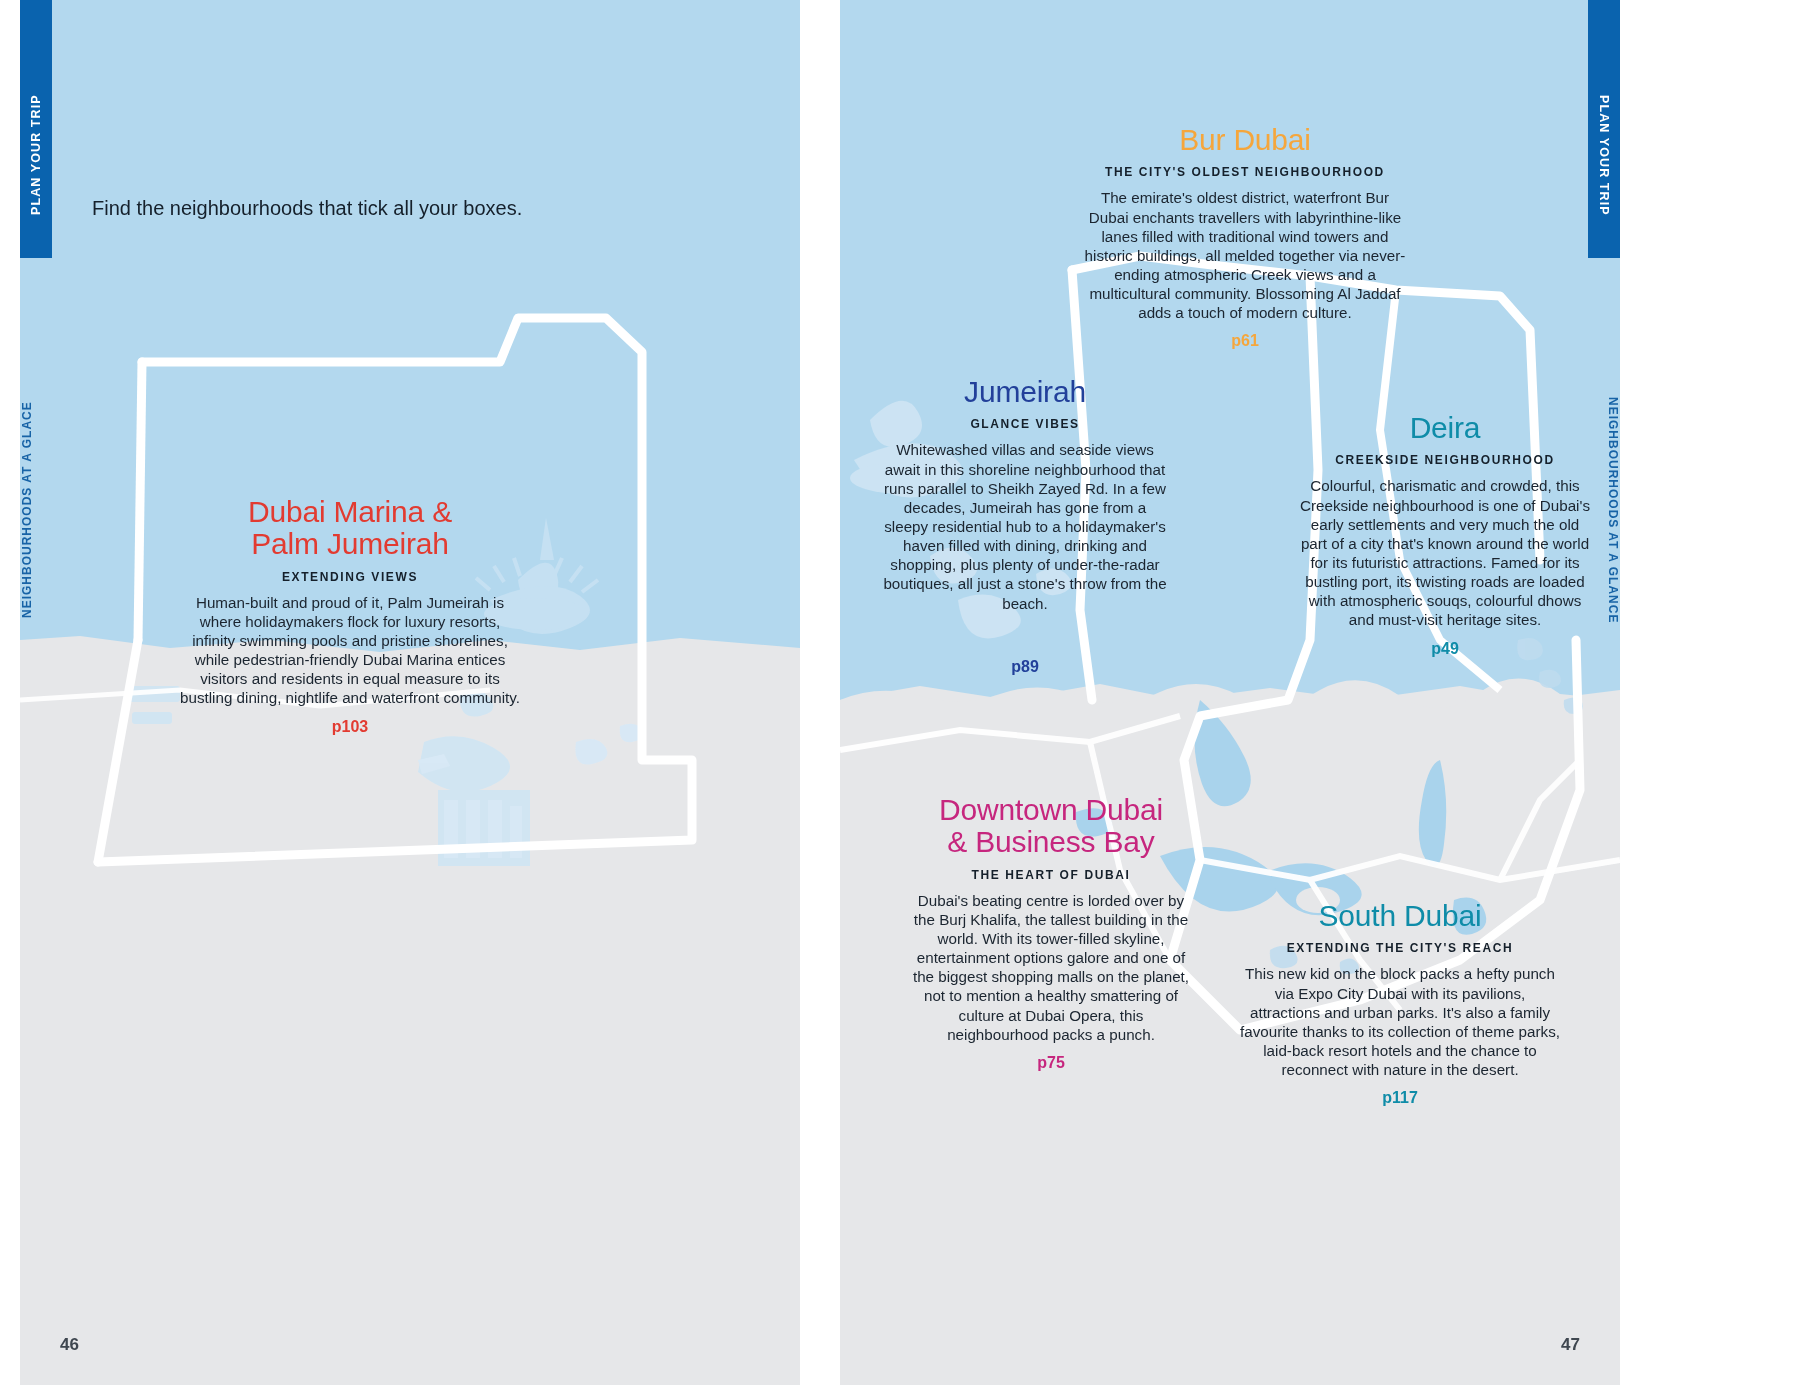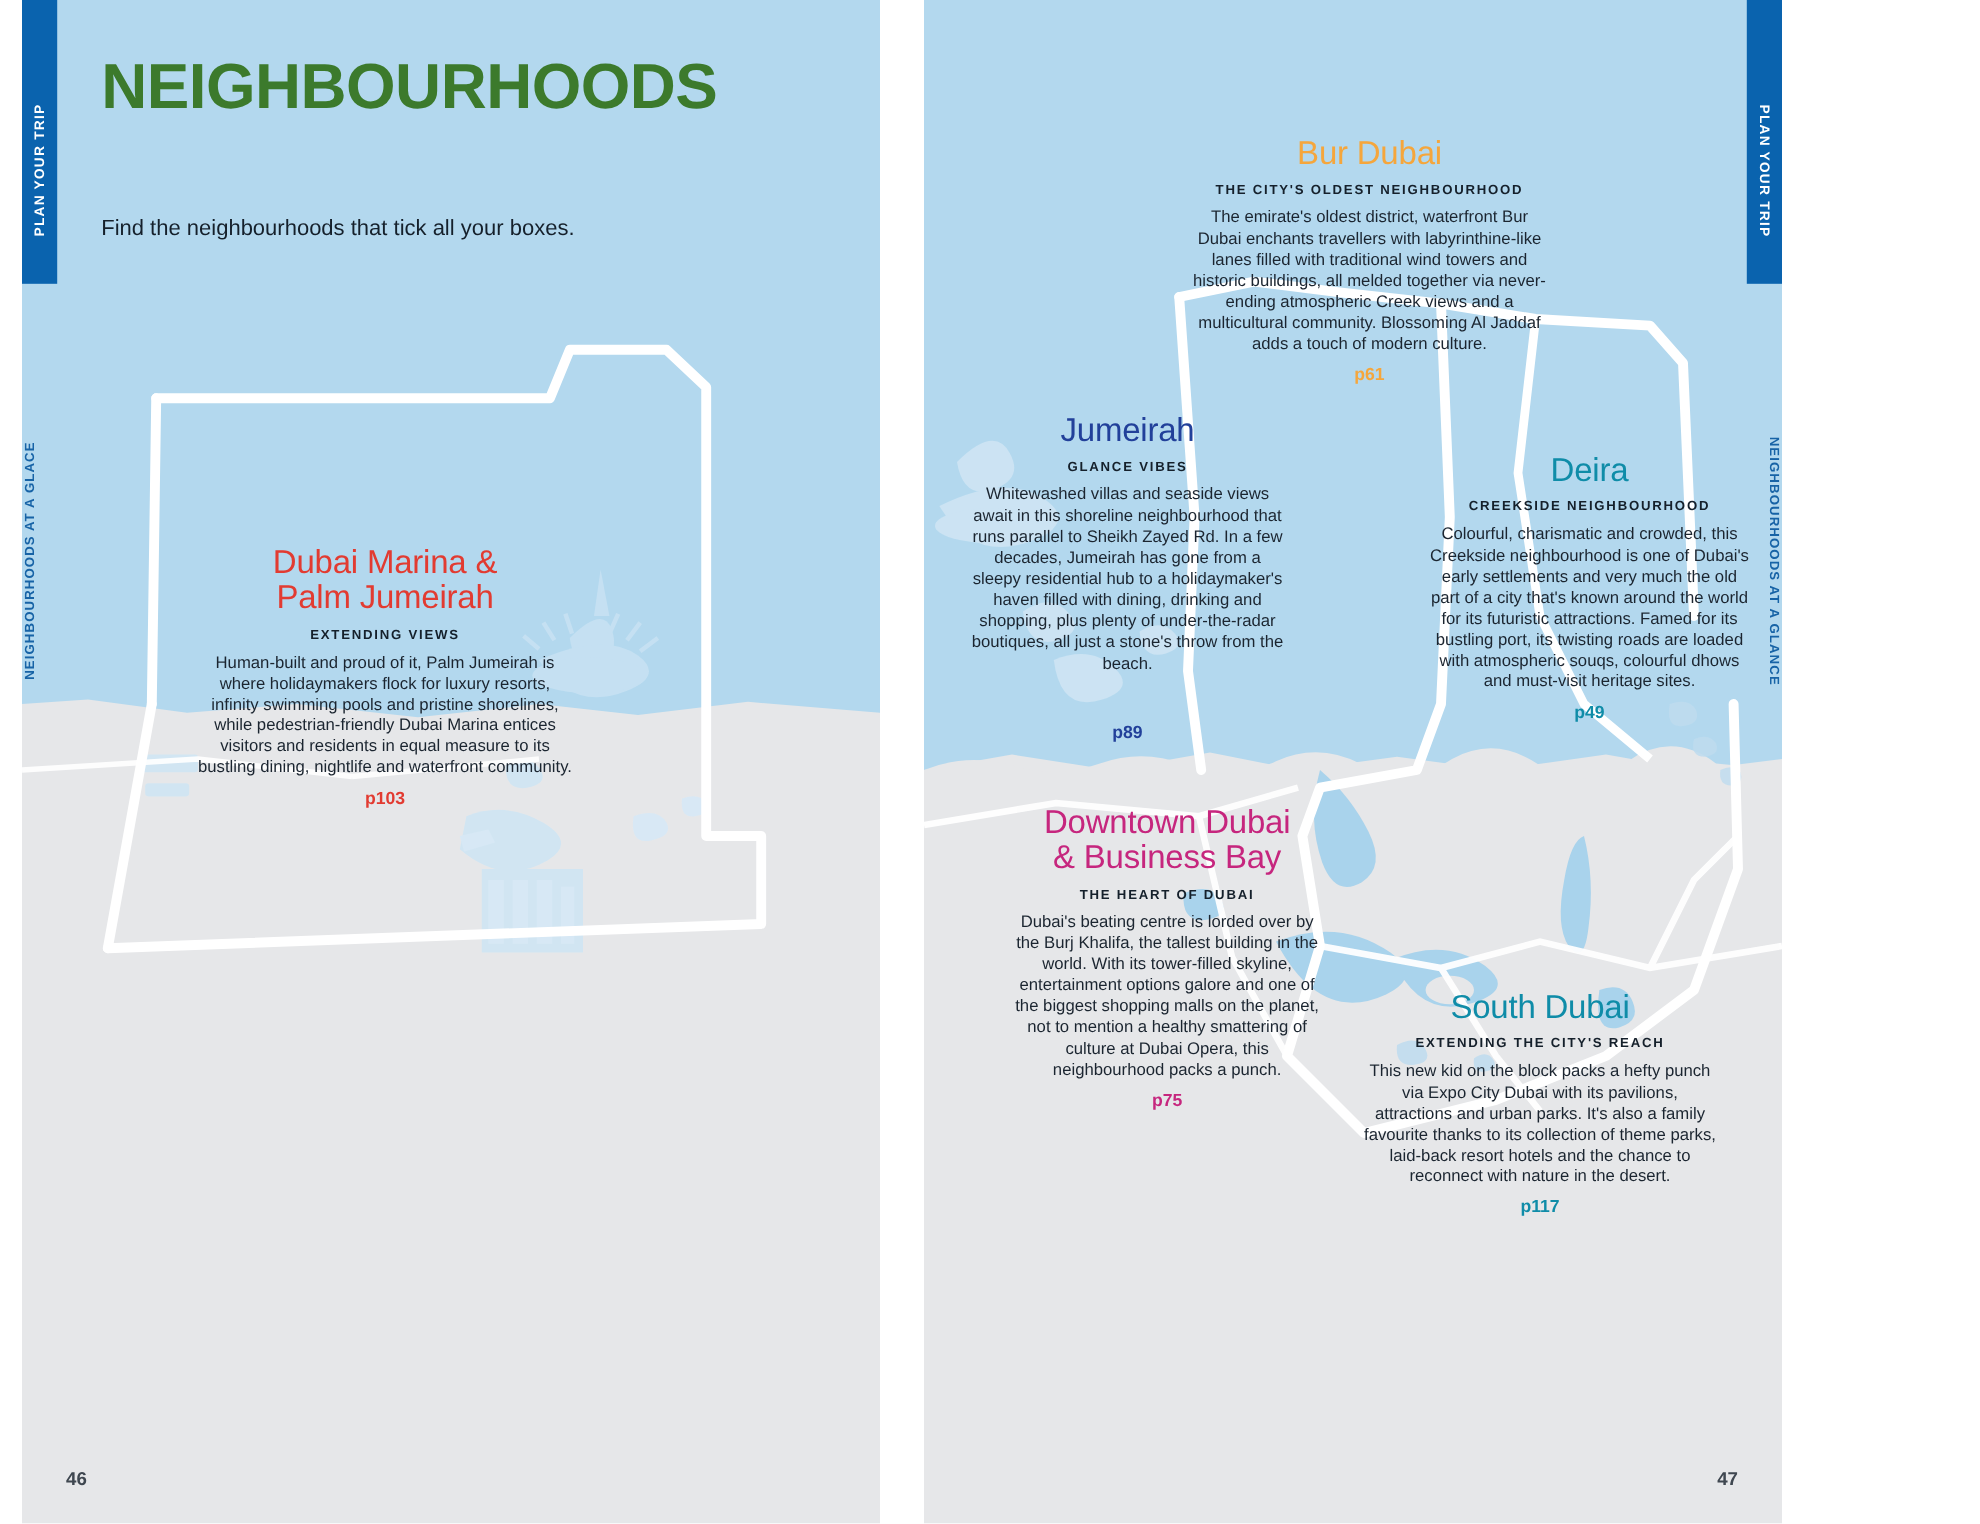--- a/index.html
+++ b/index.html
@@ -148,21 +148,20 @@
       <path d="M122,362 L118,640" fill="none" stroke="#ffffff" stroke-width="9" stroke-linecap="round"></path>
       <path d="M118,640 L78,862" fill="none" stroke="#ffffff" stroke-width="9" stroke-linecap="round"></path>
 
       <g stroke="#ffffff" stroke-width="5" fill="none" opacity="0.9">
         <path d="M0,700 L160,690 L300,706"></path>
         <path d="M300,706 L470,690"></path>
       </g>
     </svg>
 
     <div class="headline">
-      <div>NEIGHBOURHOODS</div>
     </div>
     <div class="subhead">Find the neighbourhoods that tick all your boxes.</div>
 
     <div class="nb" style="left:160px; top:496px; width:340px;">
       <div class="nb-title" style="color:#e23b31;">
         <div>Dubai Marina &amp;</div>
         <div>Palm Jumeirah</div>
       </div>
       <div class="nb-tag">EXTENDING VIEWS</div>
       <div class="nb-body">Human-built and proud of it, Palm Jumeirah is where holidaymakers flock for luxury resorts, infinity swimming pools and pristine shorelines, while pedestrian-friendly Dubai Marina entices visitors and residents in equal measure to its bustling dining, nightlife and waterfront community.</div>
@@ -245,21 +244,21 @@
       <div class="nb-page" style="color:#22409a;margin-top:45px;">p89</div>
     </div>
 
     <div class="nb" style="left:460px; top:412px; width:290px;">
       <div class="nb-title" style="color:#0f8ca8;">Deira</div>
       <div class="nb-tag">CREEKSIDE NEIGHBOURHOOD</div>
       <div class="nb-body">Colourful, charismatic and crowded, this Creekside neighbourhood is one of Dubai's early settlements and very much the old part of a city that's known around the world for its futuristic attractions. Famed for its bustling port, its twisting roads are loaded with atmospheric souqs, colourful dhows and must-visit heritage sites.</div>
       <div class="nb-page" style="color:#0f8ca8;">p49</div>
     </div>
 
-    <div class="nb" style="left:66px; top:732px; width:290px;margin-left:10px;">
+    <div class="nb" style="left:66px; top:794px; width:290px;">
       <div class="nb-title" style="color:#c6267e;">
         <div>Downtown Dubai</div>
         <div>&amp; Business Bay</div>
       </div>
       <div class="nb-tag">THE HEART OF DUBAI</div>
       <div class="nb-body">Dubai's beating centre is lorded over by the Burj Khalifa, the tallest building in the world. With its tower-filled skyline, entertainment options galore and one of the biggest shopping malls on the planet, not to mention a healthy smattering of culture at Dubai Opera, this neighbourhood packs a punch.</div>
       <div class="nb-page" style="color:#c6267e;">p75</div>
     </div>
 
     <div class="nb" style="left:400px; top:900px; width:320px;">

